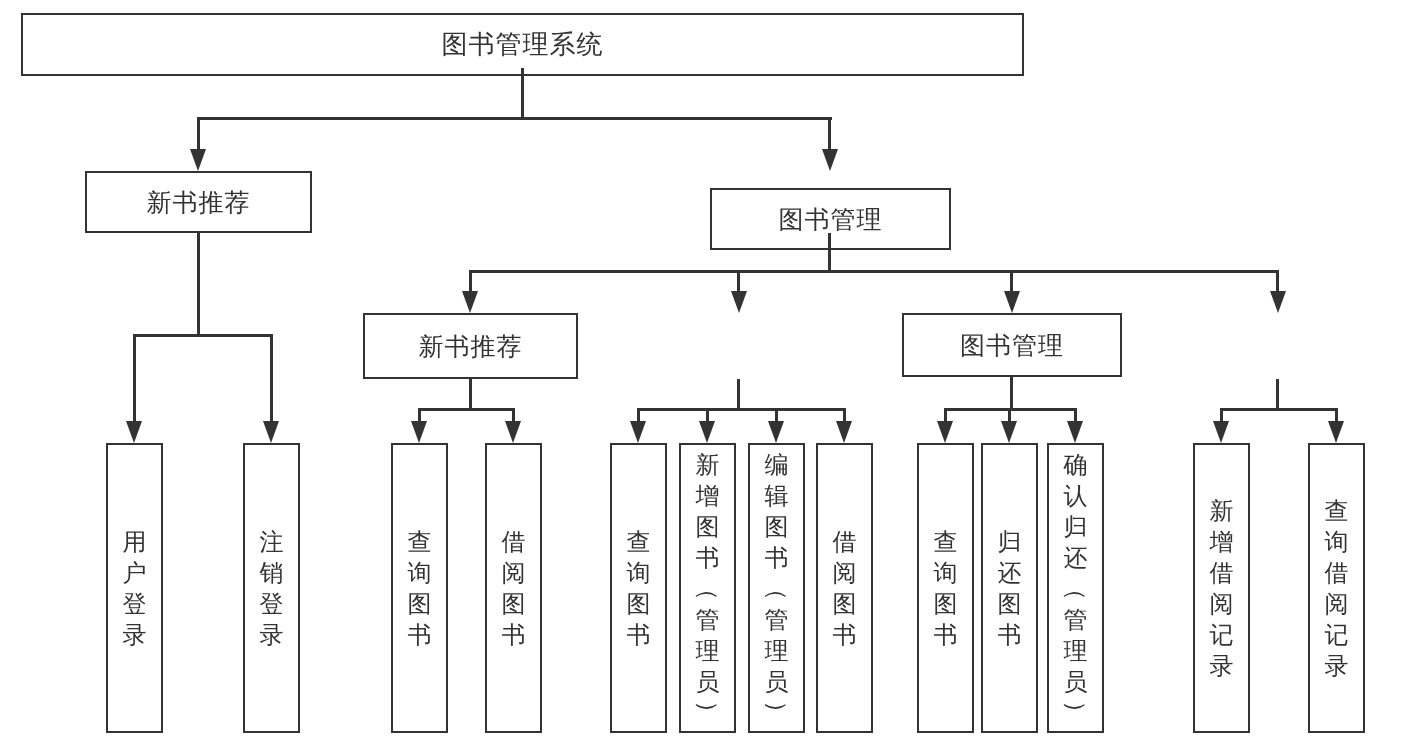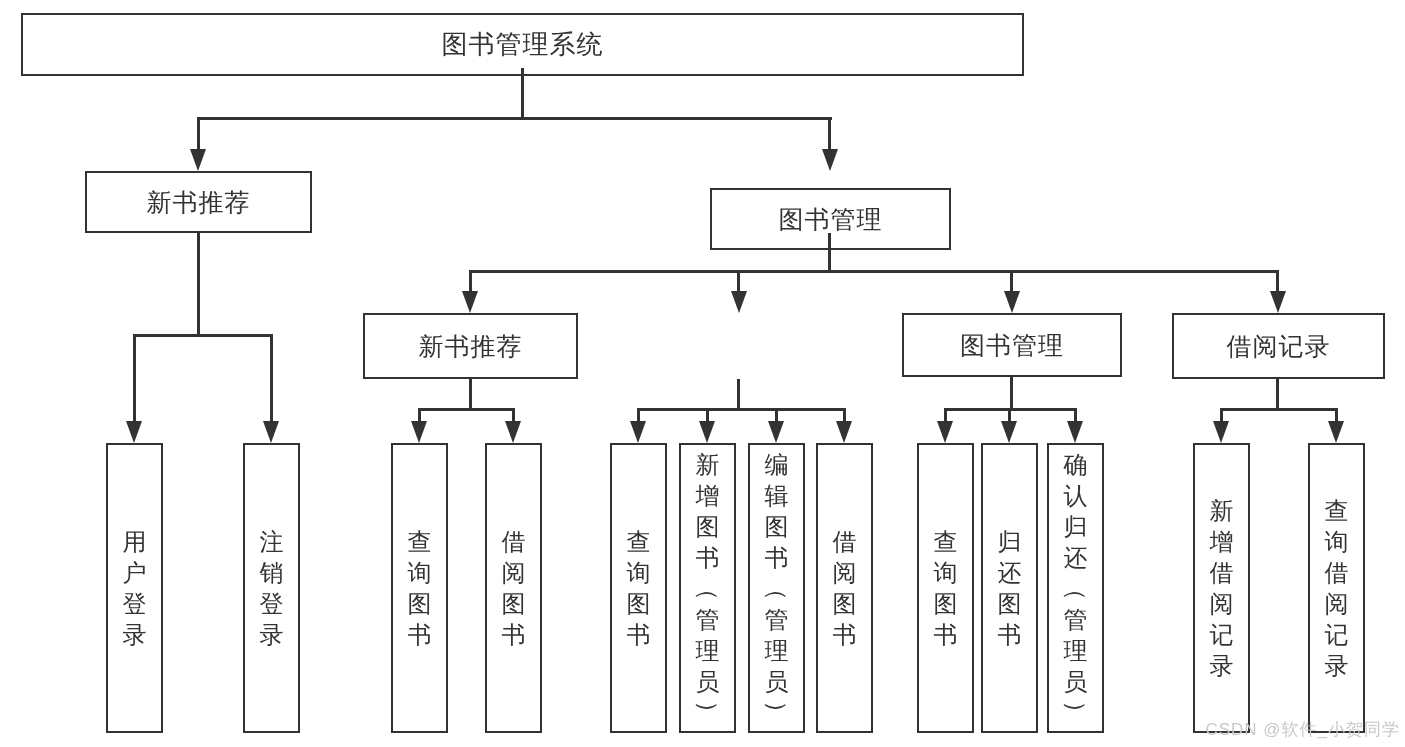--- a/index.html
+++ b/index.html
@@ -47,21 +47,20 @@
 
 <div class="canvas">
 
   <div class="box root-box" style="left:21px;top:13px;width:1003px;height:63px">图书管理系统</div>
 
   <div class="box" style="left:85px;top:171px;width:227px;height:62px">新书推荐</div>
   <div class="box" style="left:710px;top:188px;width:241px;height:62px">图书管理</div>
 
   <div class="box" style="left:363px;top:313px;width:215px;height:66px">新书推荐</div>
   <div class="box" style="left:902px;top:313px;width:220px;height:64px">图书管理</div>
-  <div class="box" style="left:1172px;top:313px;width:213px;height:66px">借阅记录</div>
 
   <div class="box leaf" style="left:106px;top:443px;width:57px;height:290px">
       <span>用</span>
       <span>户</span>
       <span>登</span>
       <span>录</span>
     </div>
   <div class="box leaf" style="left:243px;top:443px;width:57px;height:290px">
       <span>注</span>
       <span>销</span>
@@ -210,14 +209,13 @@
   <div class="arrow" style="left:1001px;top:421px"></div>
   <div class="arrow" style="left:1067px;top:421px"></div>
 
   <div class="vline" style="left:1276px;top:379px;height:32px"></div>
   <div class="hline" style="left:1220px;top:408px;width:118px"></div>
   <div class="vline" style="left:1220px;top:408px;height:15px"></div>
   <div class="vline" style="left:1335px;top:408px;height:15px"></div>
   <div class="arrow" style="left:1213px;top:421px"></div>
   <div class="arrow" style="left:1328px;top:421px"></div>
 
-  <div class="watermark">CSDN @软件_小贺同学</div>
 </div>
 
 </body></html>

